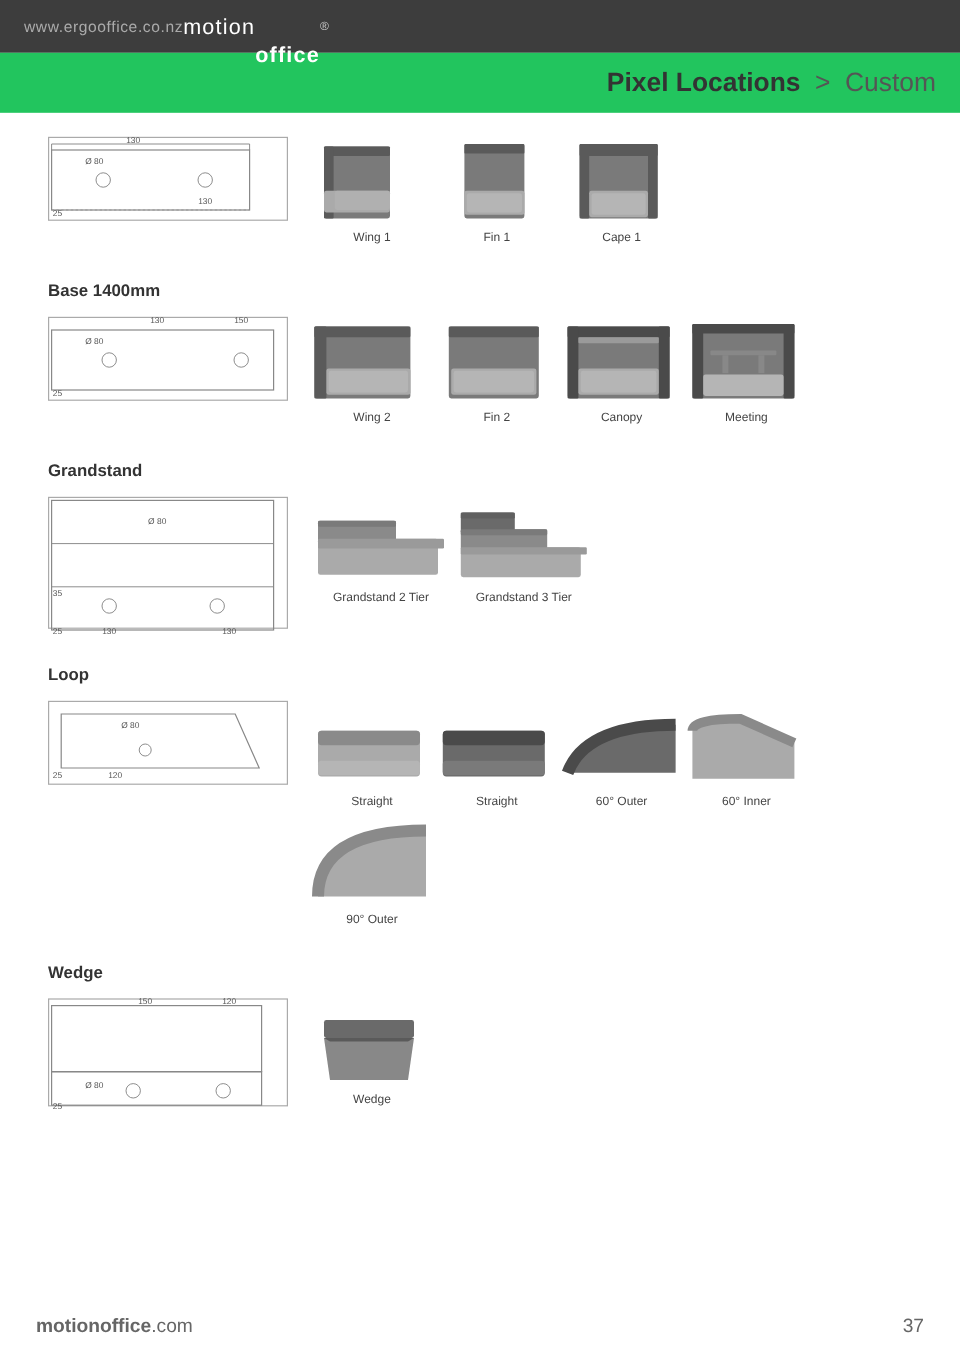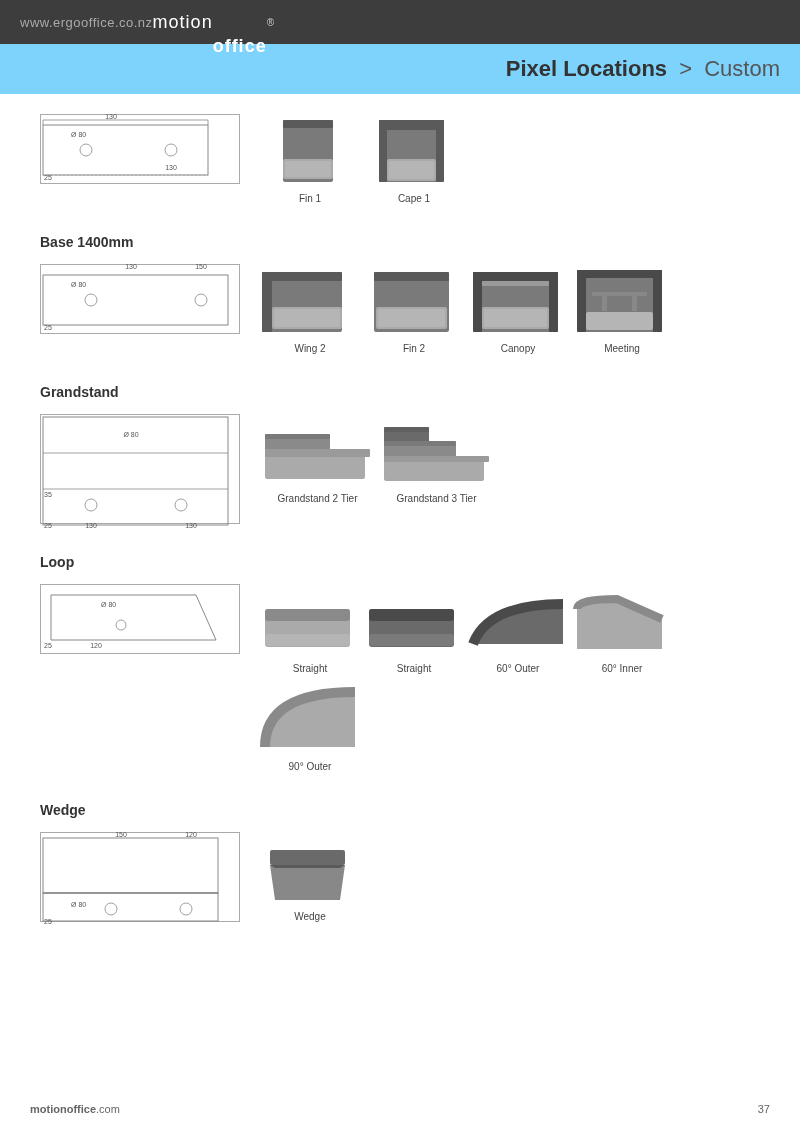--- a/index.html
+++ b/index.html
@@ -43,21 +43,21 @@
       margin-top: 48px;
     }
     .brand-r {
       color: #cccccc;
       font-size: 10px;
       vertical-align: super;
     }
 
     
     .title-bar {
-      background: #7dd3fc;
+      background: #22c55e;
       padding: 12px 20px 12px 0;
       text-align: right;
     }
     .page-title {
       font-size: 22px;
       color: #333;
     }
     .page-title-bold {
       font-weight: 700;
     }
@@ -134,21 +134,21 @@
     }
 
     
     .footer {
       position: absolute;
       bottom: 16px;
       left: 0; right: 0;
       display: flex;
       justify-content: space-between;
       padding: 0 30px;
-      font-size: 11px;
+      font-size: 16px;
       color: #666;
     }
     .footer-brand { font-weight: 700; }
 
     
     svg { overflow: visible; }
 
     
     .diag-base650 { height: 70px; }
     .diag-base1400 { height: 70px; }
@@ -195,20 +195,34 @@
           <circle cx="130" cy="35" r="6" fill="none" stroke="#888" stroke-width="0.8"></circle>
           <text x="130" y="55" font-size="7" fill="#555" text-anchor="middle">130</text>
           <text x="3" y="65" font-size="7" fill="#555">25</text>
 
           <line x1="2" y1="60" x2="167" y2="60" stroke="#888" stroke-width="0.5" stroke-dasharray="2,2"></line>
         </svg>
       </div>
 
       <div class="products">
 
+        <div class="product-item">
+          <div class="product-img">
+            <svg width="90" height="70" viewBox="0 0 90 70">
+
+              <rect x="5" y="5" width="55" height="60" rx="2" fill="#7a7a7a"></rect>
+              <rect x="5" y="5" width="55" height="8" rx="1" fill="#5a5a5a"></rect>
+              <rect x="5" y="5" width="8" height="60" rx="1" fill="#5a5a5a"></rect>
+              <rect x="5" y="42" width="55" height="18" rx="2" fill="#aaaaaa"></rect>
+
+              <rect x="14" y="42" width="46" height="16" rx="2" fill="#b0b0b0"></rect>
+            </svg>
+          </div>
+          <span class="product-label">Wing 1</span>
+        </div>
 
         <div class="product-item">
           <div class="product-img">
             <svg width="90" height="70" viewBox="0 0 90 70">
 
               <rect x="18" y="3" width="50" height="62" rx="2" fill="#7a7a7a"></rect>
               <rect x="18" y="3" width="50" height="8" rx="1" fill="#5a5a5a"></rect>
               <rect x="18" y="42" width="50" height="20" rx="2" fill="#aaaaaa"></rect>
               <rect x="20" y="44" width="46" height="16" rx="2" fill="#b5b5b5"></rect>
             </svg>

